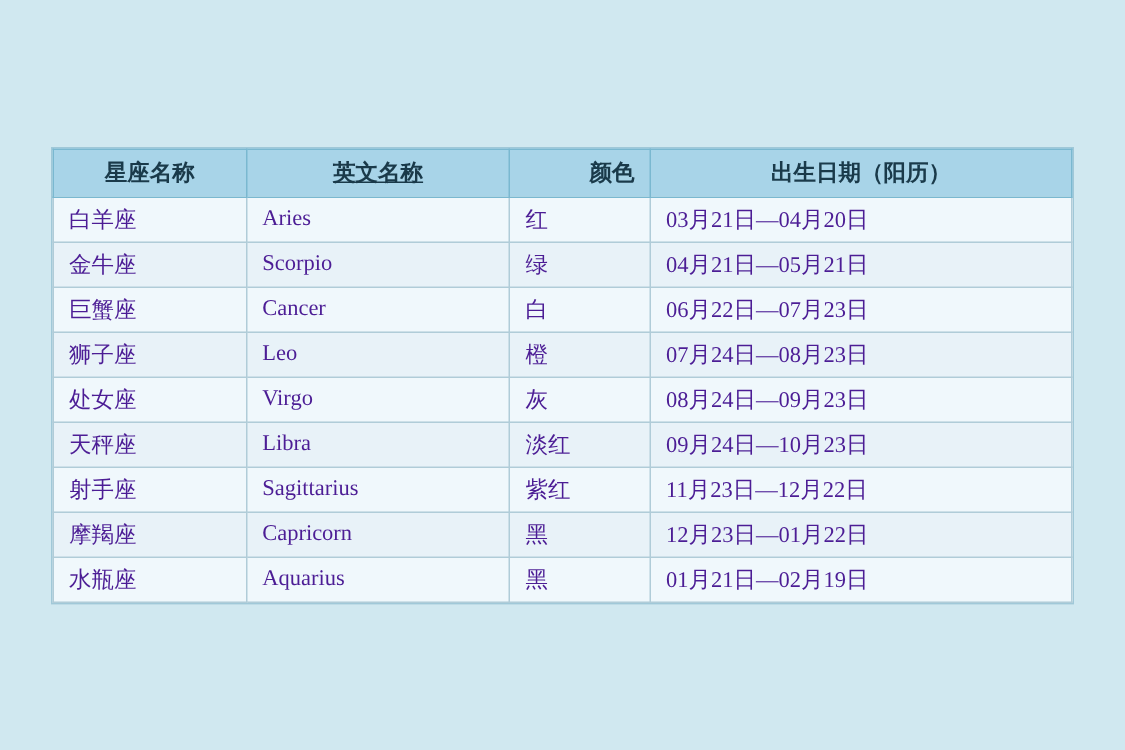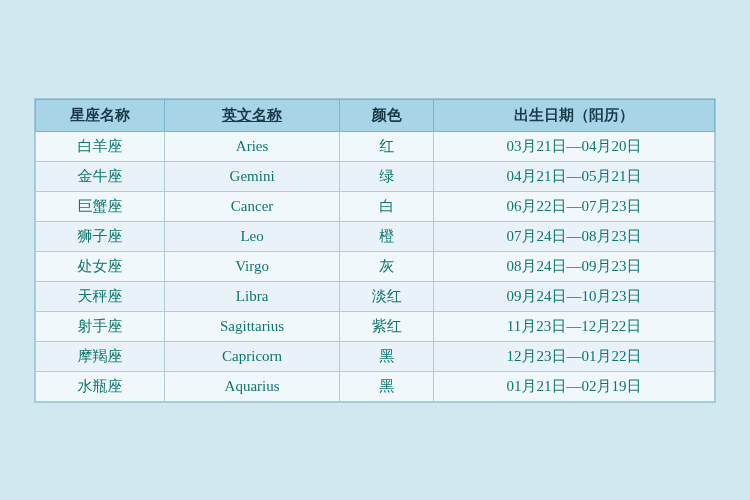--- a/index.html
+++ b/index.html
@@ -36,33 +36,32 @@
       padding: 6px 10px;
       text-align: center;
       font-weight: bold;
       color: #1a3a4a;
       font-size: 15px;
     }
 
     tbody tr td {
       border: 1px solid #b0ccd8;
       padding: 5px 10px;
-      text-align: center;
-      color: #0f766e;
+      color: #4c1d95;
       background-color: #f0f8fc;
       font-size: 15px;
     }
 
     tbody tr:nth-child(even) td {
       background-color: #e8f2f8;
     }
 
     .col-chinese { width: 110px; }
     .col-english { width: 150px; text-decoration: underline; }
-    .col-color   { width: 80px; }
+    .col-color   { width: 80px; text-align: right; }
     .col-date    { width: 240px; font-family: Liberation Mono, monospace; }
   </style>
 </head>
 <body>
 
 <div class="table-wrapper">
   <table>
     <thead>
       <tr>
         <th class="col-chinese">星座名称</th>
@@ -73,21 +72,21 @@
     </thead>
     <tbody id="table-body">
     <tr>
           <td>白羊座</td>
           <td>Aries</td>
           <td>红</td>
           <td>03月21日—04月20日</td>
         </tr>
         <tr>
           <td>金牛座</td>
-          <td>Gemini</td>
+          <td>Scorpio</td>
           <td>绿</td>
           <td>04月21日—05月21日</td>
         </tr>
         <tr>
           <td>巨蟹座</td>
           <td>Cancer</td>
           <td>白</td>
           <td>06月22日—07月23日</td>
         </tr>
         <tr>

